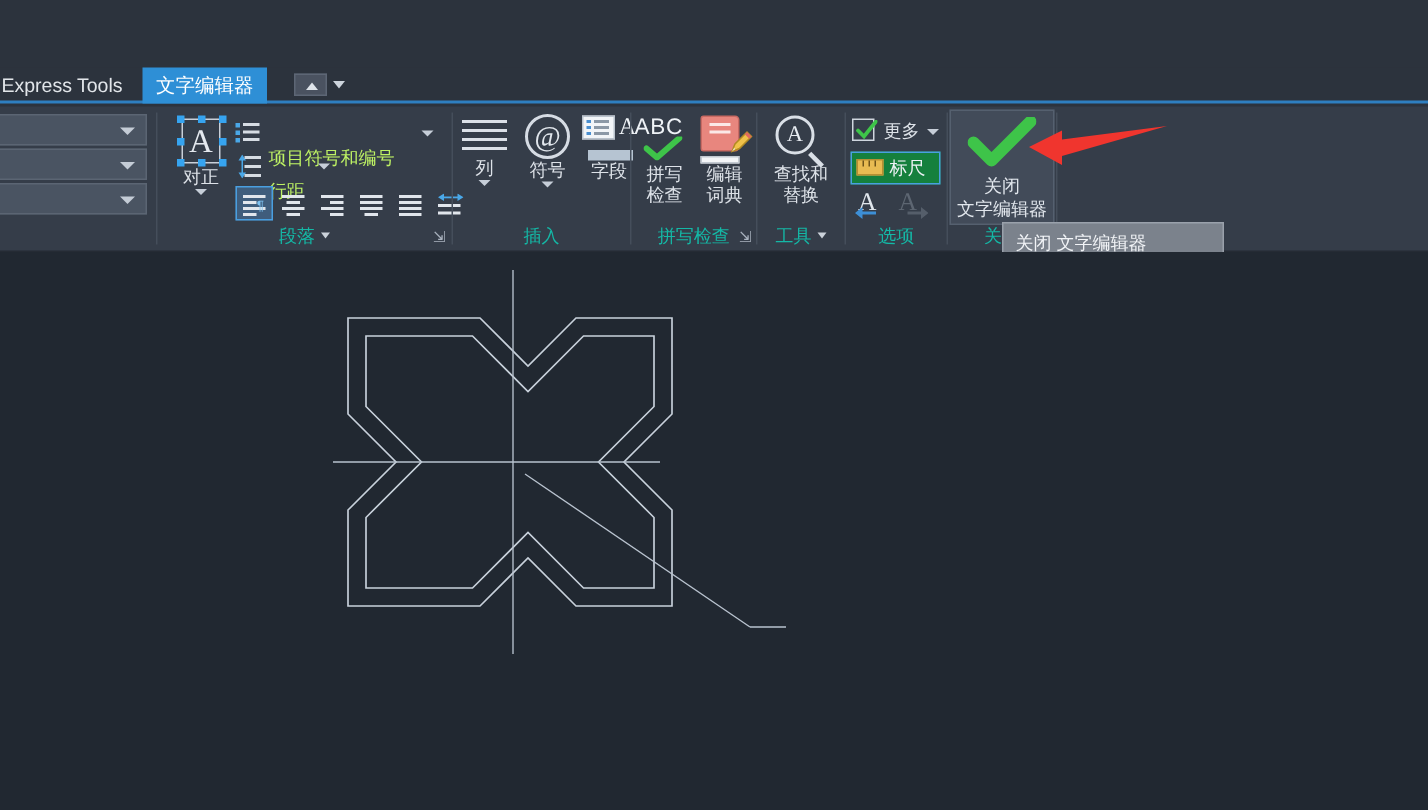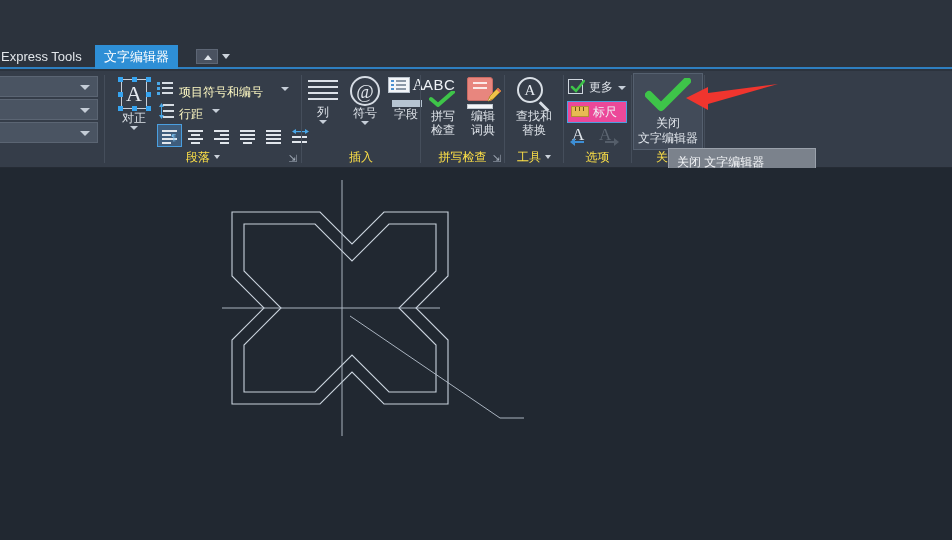--- a/index.html
+++ b/index.html
@@ -81,21 +81,21 @@
     position: absolute; left: 0; top: 71px; width: 952px; height: 97px;
     background: #353d49;
     border-bottom: 1px solid #252b34;
   }
   .panel { position: absolute; top: 0; height: 97px; }
   .panel-sep {
     position: absolute; top: 4px; width: 1px; height: 88px; background: #454e5b;
   }
   .panel-label {
     position: absolute; bottom: 2px; left: 0; width: 100%;
-    text-align: center; font-size: 12px; color: #fde047; white-space: nowrap;
+    text-align: center; font-size: 12px; color: #14b8a6; white-space: nowrap;
   }
   .panel-caret {
     display: inline-block; margin-left: 4px;
     width: 0; height: 0; vertical-align: 2px;
     border-top: 4px solid #cbd2da;
     border-left: 3.5px solid transparent;
     border-right: 3.5px solid transparent;
   }
   .dlg-launcher {
     position: absolute; bottom: 4px; font-size: 10px; color: #aab3bf;
@@ -134,22 +134,22 @@
     font-size: 22px; line-height: 28px; color: #e4e9ef; text-align: center;
     font-family: "Liberation Serif", serif;
   }
   .grip {
     position: absolute; width: 5px; height: 5px; background: #36a4f0;
   }
 
   
   .smallbtn { position: absolute; height: 18px; }
   .smallbtn .t {
-    position: absolute; left: 22px; top: 3px; height: 18px; line-height: 18px;
-    font-size: 12px; color: #fef9c3; white-space: nowrap;
+    position: absolute; left: 22px; top: 16px; height: 18px; line-height: 18px;
+    font-size: 12px; color: #bef264; white-space: nowrap;
   }
   .bullet-icon, .linesp-icon {
     position: absolute; left: 0; top: 1px; width: 18px; height: 16px;
   }
   .bullet-icon i {
     position: absolute; left: 0; width: 3px; height: 3px; background: #4aa8e8;
   }
   .bullet-icon b {
     position: absolute; left: 5px; height: 2px; background: #d6dce3; display: block;
   }
@@ -488,21 +488,21 @@
         <span class="chk-icon">
           <svg style="position:absolute; left:1px; top:0; width:15px; height:14px" viewBox="0 0 15 14">
             <path d="M2 7 L6 11 L14 1" stroke="#3ec449" stroke-width="2.5" fill="none" stroke-linecap="round"></path>
           </svg>
         </span>
         <span style="position:absolute; left:21px; top:0; font-size:12px; color:#dde2e8; white-space:nowrap">更多</span>
         <span style="position:absolute; left:50px; top:7px; width:0; height:0;
                      border-top:4px solid #c6ced8; border-left:4px solid transparent; border-right:4px solid transparent"></span>
       </div>
       <div style="position:absolute; left:3px; top:30px; width:60px; height:22px;
-                  background:#ec4899; border:1px solid #4a9fe0">
+                  background:#15803d; border:1px solid #4a9fe0">
         <span class="ruler-icon" style="position:absolute; left:3px; top:4px">
           <i style="left:3px"></i>
             <i style="left:7px"></i>
             <i style="left:11px"></i>
         </span>
         <span style="position:absolute; left:25px; top:2px; font-size:12px; color:#eef2f6; white-space:nowrap">标尺</span>
       </div>
       <div style="position:absolute; left:6px; top:55px; width:24px; height:22px">
         <span class="ua" style="left:2px; top:-1px; color:#e0e6ec">A</span>
         <svg style="position:absolute; left:0; top:11px; width:16px; height:10px" viewBox="0 0 16 10">

